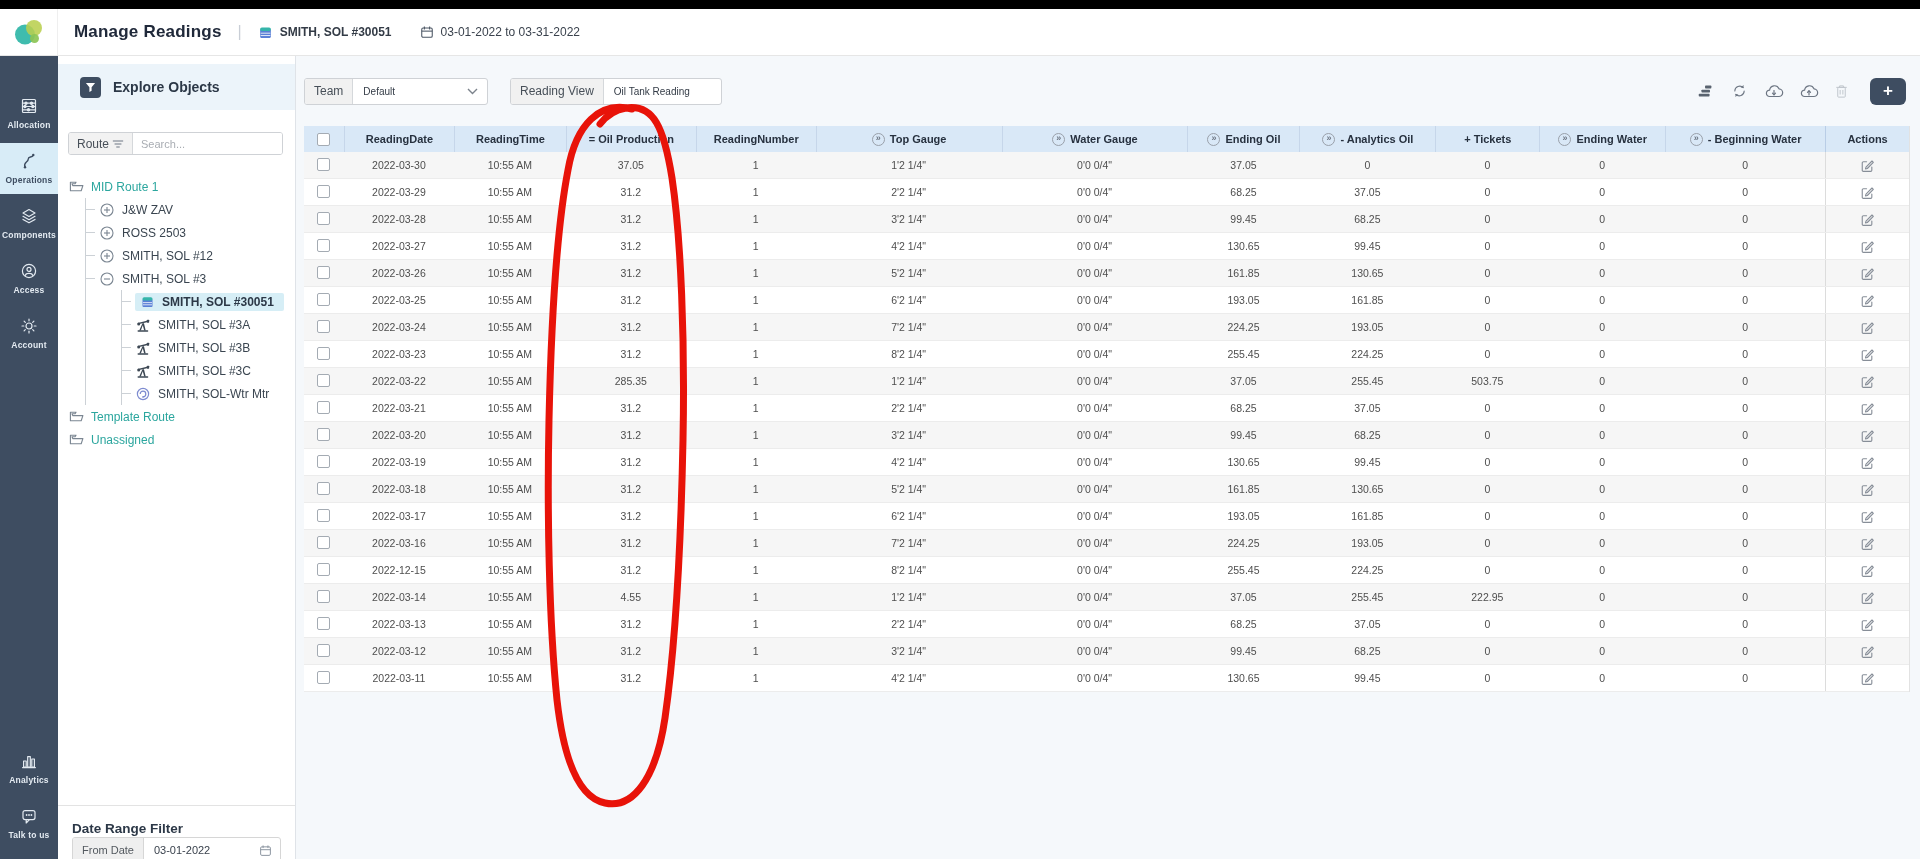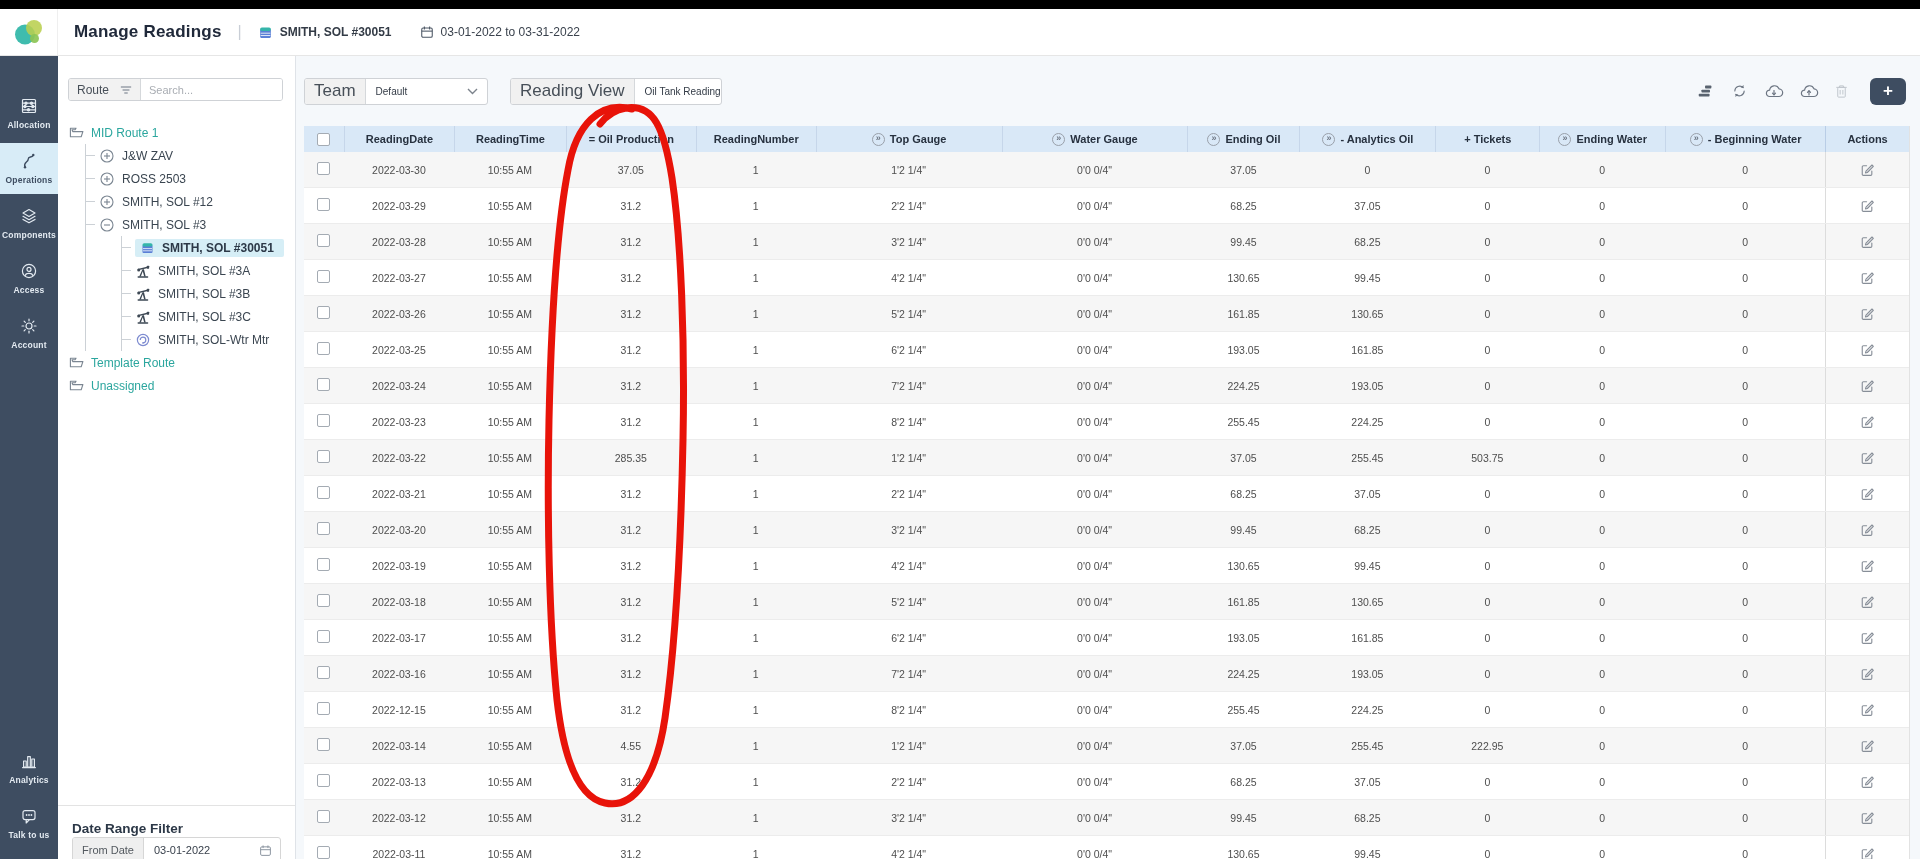--- a/index.html
+++ b/index.html
@@ -27,21 +27,21 @@
   .rail-item.active { background:#d8ecf7; color:#3e4d61; }
   .rail-spacer { margin-top:auto; }
   .rail-item svg { display:block; }
 
   
   .explore { width:238px; background:#fff; border-right:1px solid #dfe3e8; display:flex; flex-direction:column; flex-shrink:0; }
   .explore-header { margin-top:8px; height:46px; background:#ecf4fa; display:flex; align-items:center; gap:12px; padding:0 0 0 22px; }
   .funnel-btn { width:21px; height:21px; background:#3e4d61; border-radius:4px; display:flex; align-items:center; justify-content:center; cursor:pointer; flex-shrink:0; }
   .explore-title { font-size:14px; font-weight:700; color:#2c3847; }
   .route-search { margin:22px 12px 16px 10px; height:23px; display:flex; align-items:stretch; border:1px solid #cfd2d6; border-radius:3px; background:#fff; overflow:hidden; }
-  .route-btn { display:flex; align-items:center; gap:11px; background:#f2f2f2; border-right:1px solid #d5d8db; padding:0 8px; font-size:12px; color:#474f58; cursor:pointer; }
+  .route-btn { display:flex; align-items:center; gap:3px; background:#f2f2f2; border-right:1px solid #d5d8db; padding:0 8px; font-size:12px; color:#474f58; cursor:pointer; }
   .route-search input { border:none; outline:none; flex:1; font-size:11px; padding:0 8px; color:#444; font-family:inherit; min-width:0; }
   .route-search input::placeholder { color:#a9adb3; }
 
   .tree { padding:4px 0 0 10px; font-size:12px; color:#3a4550; flex:0 0 auto; }
   .tree-row { display:flex; align-items:center; height:23px; cursor:pointer; white-space:nowrap; }
   .tree-row .lbl { margin-left:7px; }
   .tree-row.route-lvl .lbl { color:#2ba69e; }
   .tree-children { margin-left:17px; border-left:1px solid #ccd1d6; }
   .tree-children .tree-children { margin-left:35px; }
   .tree-children .tree-row::before { content:""; width:9px; height:1px; background:#ccd1d6; margin-right:4px; flex-shrink:0; }
@@ -52,35 +52,35 @@
   .date-filter h3 { font-size:13.5px; font-weight:700; color:#2c3847; margin-bottom:1px; }
   .from-row { height:26px; display:flex; align-items:stretch; border:1px solid #d6d6d6; border-radius:3px; overflow:hidden; background:#fff; }
   .from-label { background:#efefef; border-right:1px solid #d6d6d6; font-size:11px; color:#53595f; display:flex; align-items:center; padding:0 9px; }
   .from-value { flex:1; font-size:11px; color:#3a424d; display:flex; align-items:center; padding:0 10px; }
   .from-cal { display:flex; align-items:center; padding:0 8px; }
 
   
   .main { flex:1; background:#f5f8fb; position:relative; min-width:0; }
   .toolbar { height:70px; display:flex; align-items:center; padding:0 14px 0 8px; }
   .select-box { height:27px; display:flex; align-items:stretch; border:1px solid #cfd2d6; border-radius:3px; background:#fff; overflow:hidden; cursor:pointer; }
-  .select-label { background:#f1f1f1; border-right:1px solid #d5d8db; font-size:17px; color:#474f58; display:flex; align-items:center; padding:0 9px; white-space:nowrap; }
+  .select-label { background:#f1f1f1; border-right:1px solid #d5d8db; font-size:12px; color:#474f58; display:flex; align-items:center; padding:0 9px; white-space:nowrap; }
   .select-value { font-size:10px; color:#333b46; display:flex; align-items:center; padding:0 10px; white-space:nowrap; }
   .select-chev { display:flex; align-items:center; padding:0 9px 0 18px; margin-left:auto; }
   .sb-team { width:184px; }
   .sb-view { width:212px; margin-left:22px; }
   .toolbar-icons { margin-left:auto; display:flex; align-items:center; gap:15px; }
   .tb-icon { cursor:pointer; display:flex; align-items:center; }
   .plus-btn { width:36px; height:27px; background:#3e4d61; border-radius:6px; color:#fff; font-size:17px; font-weight:700; display:flex; align-items:center; justify-content:center; cursor:pointer; margin-left:6px; }
 
   
   .grid { margin-left:8px; width:1606px; background:#737373; border-right:1px solid #e2e2e2; }
   .g-head { display:flex; background:#d9e8f7; height:26px; align-items:center; }
   .g-hcell { display:flex; align-items:center; justify-content:center; gap:5px; font-size:11px; font-weight:700; color:#27313f; height:100%; border-left:1px solid #c6d6ea; white-space:nowrap; overflow:hidden; }
   .g-hcell:first-child { border-left:none; }
-  .g-row { display:flex; height:36px; align-items:center; border-bottom:1px solid #ececec; background:#fff; }
+  .g-row { display:flex; height:27px; align-items:center; border-bottom:1px solid #ececec; background:#fff; }
   .g-row:nth-child(even) { background:#f6f6f6; }
   .g-cell { font-size:10.5px; color:#4e4e4e; text-align:center; white-space:nowrap; overflow:hidden; }
   .g-cell.actions { display:flex; align-items:center; justify-content:center; align-self:stretch; border-left:1px solid #dcdcdc; }
   .g-hcell.actions-h { border-left:1px solid #b9cde6; }
   .cb { width:13px; height:13px; border:1px solid #a4abb3; border-radius:2px; background:#fff; display:inline-block; cursor:pointer; }
   .circ { width:13px; height:13px; border:1px solid #99a0aa; border-radius:50%; display:inline-flex; align-items:center; justify-content:center; font-size:9px; line-height:1; color:#6d7683; padding-bottom:1px; cursor:pointer; flex-shrink:0; }
   .edit-btn { cursor:pointer; display:flex; align-items:center; }
 
   .annotation-svg { position:absolute; left:0; top:0; pointer-events:none; z-index:40; }
 </style>
@@ -189,20 +189,28 @@
           <path d="M6.2 12.6 L6.2 16 L9.4 12.6"></path>
           <circle cx="6.6" cy="8" r="0.9" fill="currentColor" stroke="none"></circle>
           <circle cx="9" cy="8" r="0.9" fill="currentColor" stroke="none"></circle>
           <circle cx="11.4" cy="8" r="0.9" fill="currentColor" stroke="none"></circle>
         </svg>
         <span>Talk to us</span>
       </div>
     </nav>
 
   <aside class="explore">
+    <div class="explore-header">
+      <span class="funnel-btn">
+        <svg width="11" height="11" viewBox="0 0 12 12">
+          <path d="M1 1 H11 L7.2 5.6 V9.6 L4.8 11 V5.6 Z" fill="#fff"></path>
+        </svg>
+      </span>
+      <span class="explore-title">Explore Objects</span>
+    </div>
     <div class="route-search">
       <span class="route-btn">
         <span>Route</span>
         <svg width="12" height="10" viewBox="0 0 14 11" stroke="#6d7683" stroke-width="1.4">
           <line x1="1" y1="2" x2="13" y2="2"></line>
             <line x1="3" y1="5.5" x2="11" y2="5.5"></line>
             <line x1="5" y1="9" x2="9" y2="9"></line>
         </svg>
       </span>
       <input type="text" placeholder="Search..." style="">

